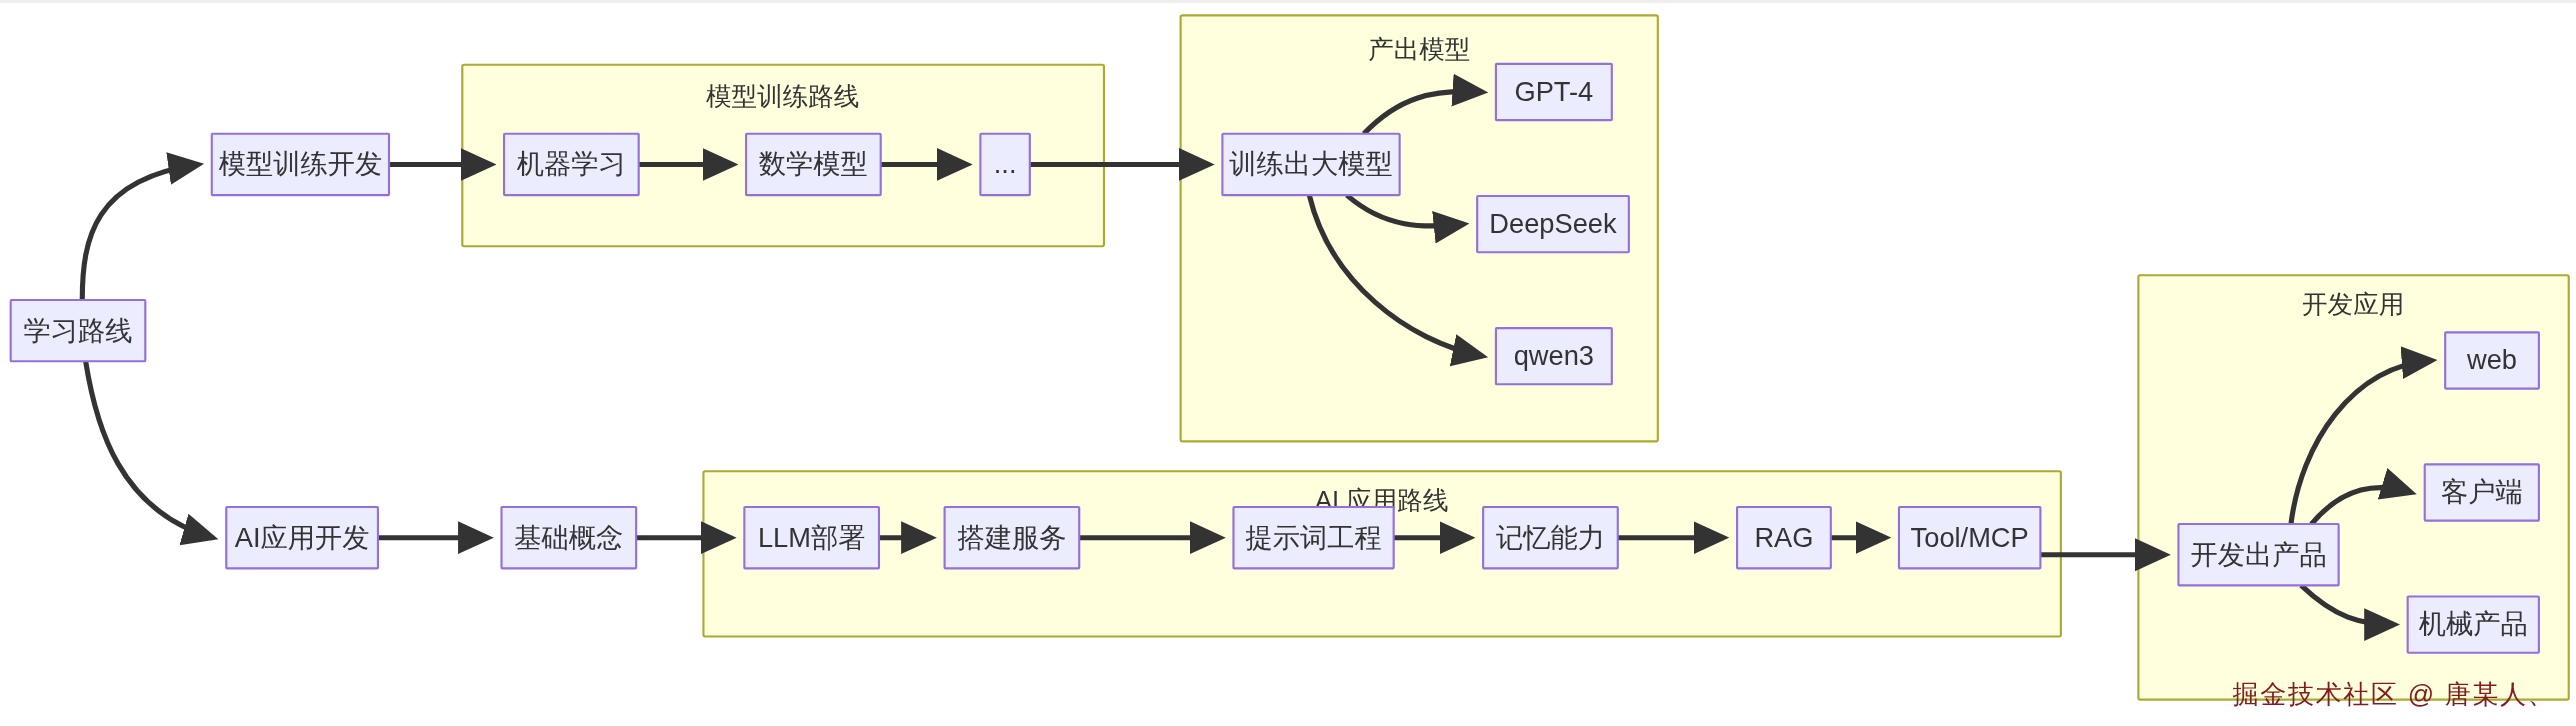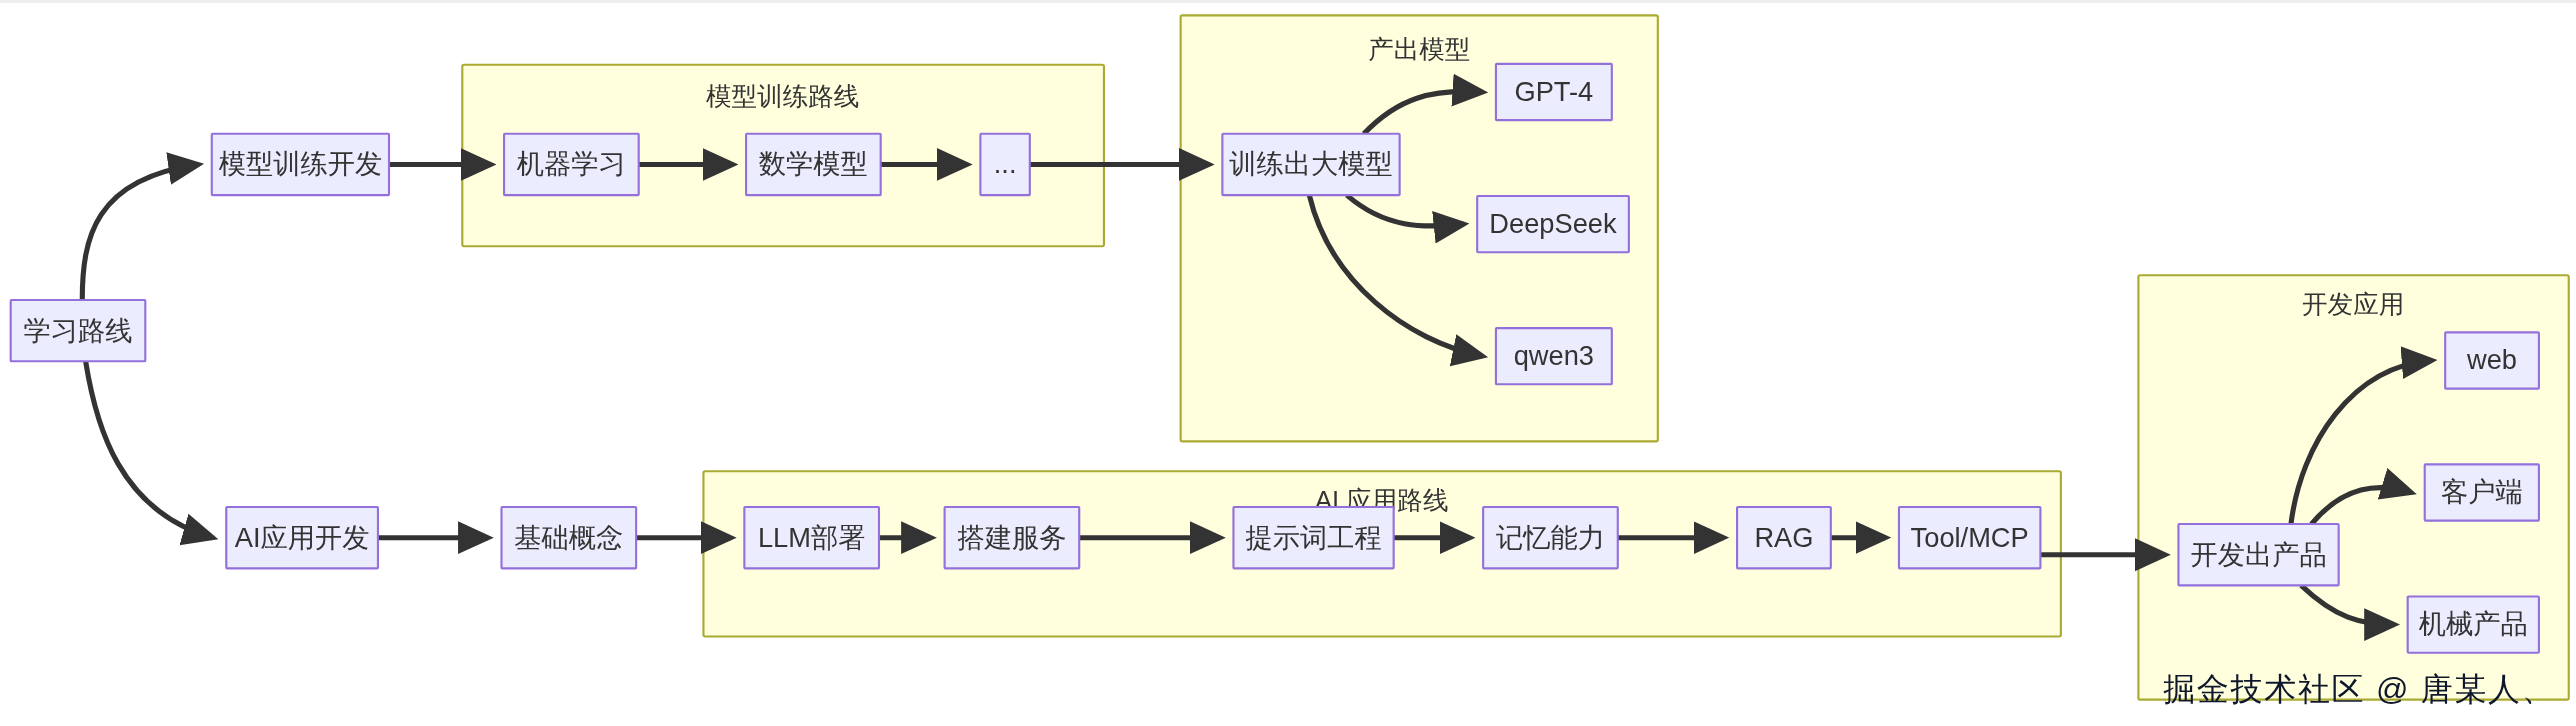--- a/index.html
+++ b/index.html
@@ -63,22 +63,22 @@
     top: 0;
     width: 2576px;
     height: 2.6px;
     background: #eeeeee;
   }
   .watermark {
     position: absolute;
     right: 20.5px;
     bottom: 13.6px;
     font-family: "Liberation Sans", "DejaVu Sans", sans-serif;
-    font-size: 32px;
-    color: #0f172a;
+    font-size: 26px;
+    color: #7f1d1d;
     letter-spacing: 1.7px;
     white-space: nowrap;
     user-select: none;
   }
 </style>
 </head>
 <body>
 
 <div id="diagram-root">
 

